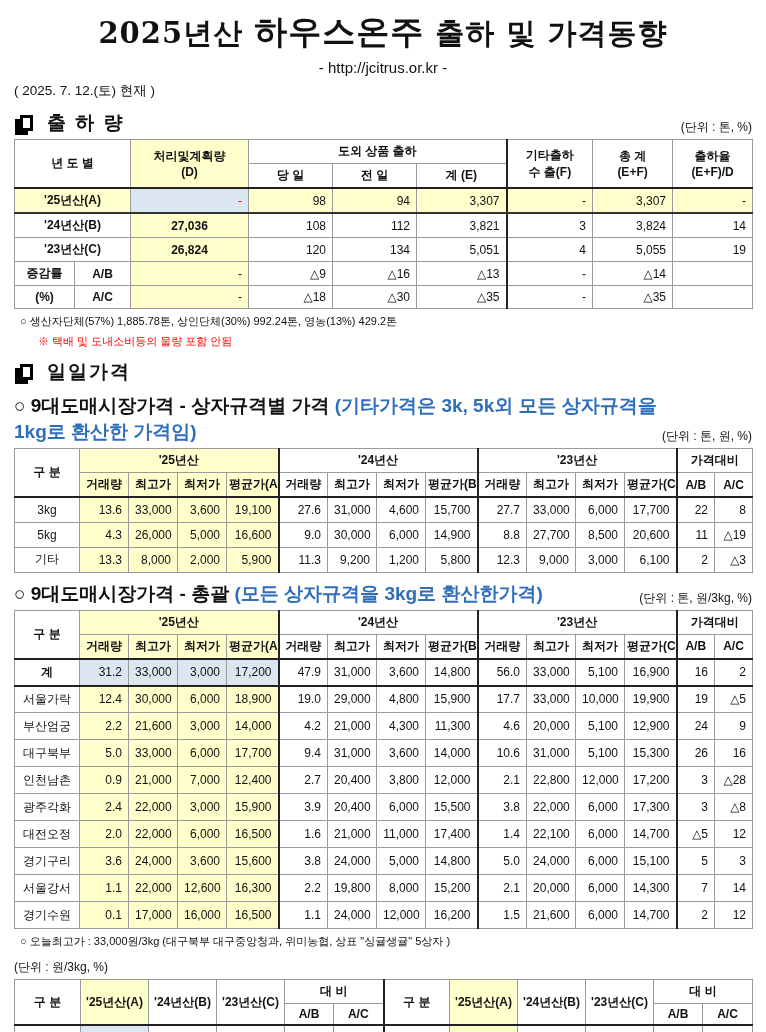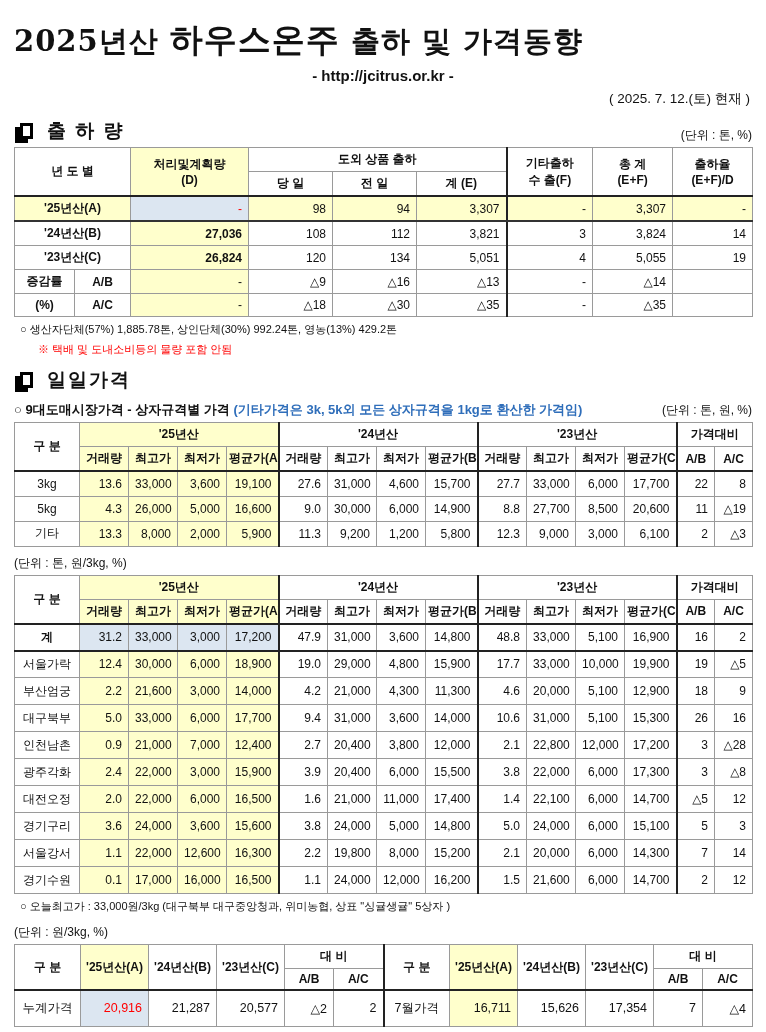--- a/index.html
+++ b/index.html
@@ -3,47 +3,47 @@
 <meta charset="utf-8">
 <style>
   * { box-sizing: border-box; margin: 0; padding: 0; }
   html,body { background:#fff; }
   body {
     width:766px; height:1032px; overflow:hidden;
     font-family:"Liberation Sans", sans-serif;
     color:#111; padding:8px 14px 0 14px;
   }
   
-  .title { text-align:left; margin-top:10px; letter-spacing:1px; }
+  .title { text-align:center; margin-top:2px; letter-spacing:1px; }
   .title .ty   { font-size:29px; font-weight:bold; font-family:"DejaVu Serif", serif; }
   .title .tp   { font-size:33px; font-weight:bold; }
   .title .tr   { font-size:29px; font-weight:bold; font-family:"DejaVu Serif", serif; }
-  .url  { text-align:center; font-size:15px; margin-top:4px; color:#111;font-weight:bold; }
-  .asof { text-align:right; font-size:13.5px; margin:6px 2px 2px 0; }
+  .url  { text-align:center; font-size:15px; margin-top:4px; color:#111; }
+  .asof { text-align:left; font-size:13.5px; margin:6px 2px 2px 0; }
   
   .sec { display:flex; justify-content:space-between; align-items:flex-end; margin-top:10px; margin-bottom:3px; }
   .sec .st { font-size:19px; font-weight:bold; letter-spacing:2px; display:flex; align-items:center; }
   .sq { display:inline-block; width:13px; height:16px; background:#fff;
         border:3px solid #000; box-shadow:-5px 4px 0 0 #000; margin:0 14px 0 6px; }
   .unit { font-size:12px; color:#111; white-space:nowrap; }
   .subline { display:flex; justify-content:space-between; align-items:flex-end; margin:8px 0 3px 0; }
-  .subline .lt { font-size:13px; font-weight:bold; }
+  .subline .lt { font-size:19px; font-weight:bold; }
   .nblue { color:#2f6eba; }
   
   table { border-collapse:collapse; table-layout:fixed; width:738px; font-size:12px; }
   th, td { border:1px solid #9a9a9a; overflow:hidden; white-space:nowrap; }
   table { border:1.5px solid #555; }
   thead th { font-weight:bold; text-align:center; padding:3px 2px; background:#fff; }
   thead th[rowspan], thead tr:last-child th { border-bottom:2px solid #222; }
   td { text-align:right; padding:3px 6px; }
   td.c { text-align:center; padding:3px 2px; }
   .y  { background:#ffffcc; }
   .bu { background:#dce6f1; }
   .r  { color:#f00; }
-  .b  { font-weight:bold; }
+  .b  { font-weight:bold;text-align:center; }
   .bl { border-left:2px solid #222; }
   th.bl { border-left:2px solid #222; }
   tr.ra td { border-top:2.2px solid #333; border-bottom:2.2px solid #333; }
   tr.gt td { border-bottom:2px solid #222; }
   .t1 td { height:23px; }
   .t2 td { height:25px;margin-left:12px; }
   .t3 td { height:27px; }
   .t4 td { height:36px; font-size:12.5px; }
   
   .note { font-size:11px; margin:5px 0 0 6px; }
@@ -267,20 +267,21 @@
         <td>9,000</td>
         <td>3,000</td>
         <td>6,100</td>
         <td class="bl">2</td>
         <td>△3</td>
       </tr>
     </tbody>
 </table>
 
 <div class="subline">
+  <div class="lt"><span>○ 9대도매시장가격 - 총괄</span> <span class="nblue">(모든 상자규격을 3kg로 환산한가격)</span></div>
   <span class="unit">(단위 : 톤, 원/3kg, %)</span>
 </div>
 
 <table class="t3">
   <colgroup>
       <col style="width:65px">
       <col style="width:49px">
       <col style="width:49px">
       <col style="width:49px">
       <col style="width:52px">
@@ -324,21 +325,21 @@
       <tr class="gt">
         <td class="c b">계</td>
         <td class="bu">31.2</td>
         <td class="bu">33,000</td>
         <td class="bu">3,000</td>
         <td class="bu">17,200</td>
         <td class="bl">47.9</td>
         <td>31,000</td>
         <td>3,600</td>
         <td>14,800</td>
-        <td class="bl">48.8</td>
+        <td class="bl">56.0</td>
         <td>33,000</td>
         <td>5,100</td>
         <td>16,900</td>
         <td class="bl">16</td>
         <td>2</td>
       </tr>
       <tr>
         <td class="c">서울가락</td>
         <td class="y">12.4</td>
         <td class="y">30,000</td>
@@ -362,21 +363,21 @@
         <td class="y">3,000</td>
         <td class="y">14,000</td>
         <td class="bl">4.2</td>
         <td>21,000</td>
         <td>4,300</td>
         <td>11,300</td>
         <td class="bl">4.6</td>
         <td>20,000</td>
         <td>5,100</td>
         <td>12,900</td>
-        <td class="bl">18</td>
+        <td class="bl">24</td>
         <td>9</td>
       </tr>
       <tr>
         <td class="c">대구북부</td>
         <td class="y">5.0</td>
         <td class="y">33,000</td>
         <td class="y">6,000</td>
         <td class="y">17,700</td>
         <td class="bl">9.4</td>
         <td>31,000</td>

